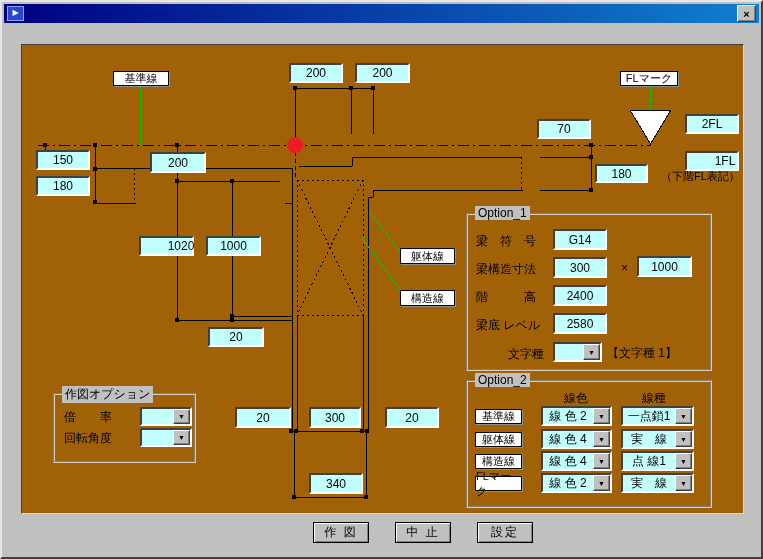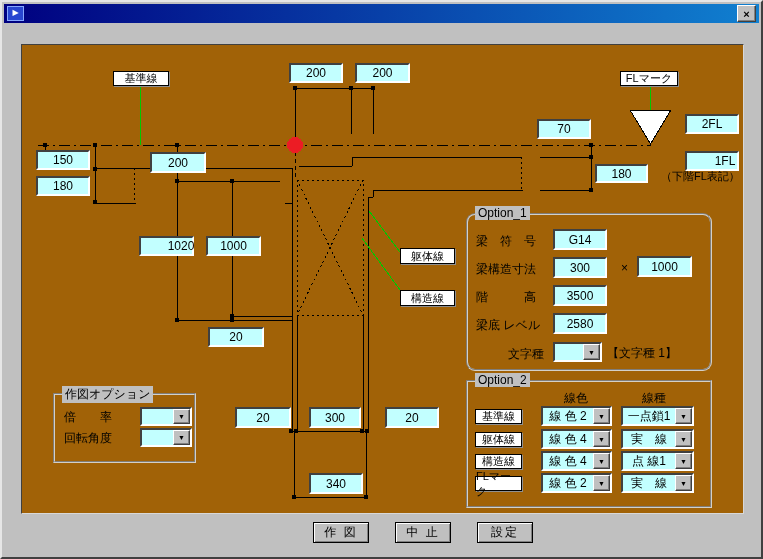--- a/index.html
+++ b/index.html
@@ -133,30 +133,30 @@
     <div class="cyanbox" style="left:663px;top:69px;width:54px;height:20px;">2FL</div>
     <div class="cyanbox" style="left:663px;top:106px;width:54px;height:20px;padding-left:26px;">1FL</div>
     <div class="cyanbox" style="left:117px;top:191px;width:55px;height:20px;padding-left:29px;">1020</div>
     <div class="cyanbox" style="left:184px;top:191px;width:55px;height:20px;">1000</div>
     <div class="cyanbox" style="left:186px;top:282px;width:56px;height:20px;">20</div>
     <div class="cyanbox" style="left:213px;top:362px;width:56px;height:21px;">20</div>
     <div class="cyanbox" style="left:287px;top:362px;width:52px;height:21px;">300</div>
     <div class="cyanbox" style="left:363px;top:362px;width:54px;height:21px;">20</div>
     <div class="cyanbox" style="left:287px;top:428px;width:54px;height:21px;">340</div>
 
-    <div class="group" style="left:444px;top:168px;width:246px;height:158px;border-radius:9px;">
+    <div class="group" style="left:444px;top:168px;width:246px;height:158px;">
       <span class="group-title">Option_1</span>
       <span class="flabel" style="left:8px;top:18px;">梁　符　号</span>
       <div class="cyanbox" style="left:85px;top:14px;width:54px;height:21px;">G14</div>
       <span class="flabel" style="left:8px;top:46px;">梁構造寸法</span>
       <div class="cyanbox" style="left:85px;top:42px;width:54px;height:21px;">300</div>
       <span class="flabel" style="left:153px;top:46px;">×</span>
       <div class="cyanbox" style="left:169px;top:41px;width:55px;height:21px;">1000</div>
       <span class="flabel" style="left:8px;top:74px;">階　　　高</span>
-      <div class="cyanbox" style="left:85px;top:70px;width:54px;height:21px;">3500</div>
+      <div class="cyanbox" style="left:85px;top:70px;width:54px;height:21px;">2400</div>
       <span class="flabel" style="left:8px;top:102px;">梁底 レベル</span>
       <div class="cyanbox" style="left:85px;top:98px;width:54px;height:21px;">2580</div>
       <span class="flabel" style="left:40px;top:131px;">文字種</span>
       <div class="combo" style="left:85px;top:127px;width:49px;height:20px;">
         <span class="combo-text"></span>
         <span class="combo-btn">▼</span>
       </div>
       <span class="flabel" style="left:139px;top:130px;">【文字種 1】</span>
     </div>
 

